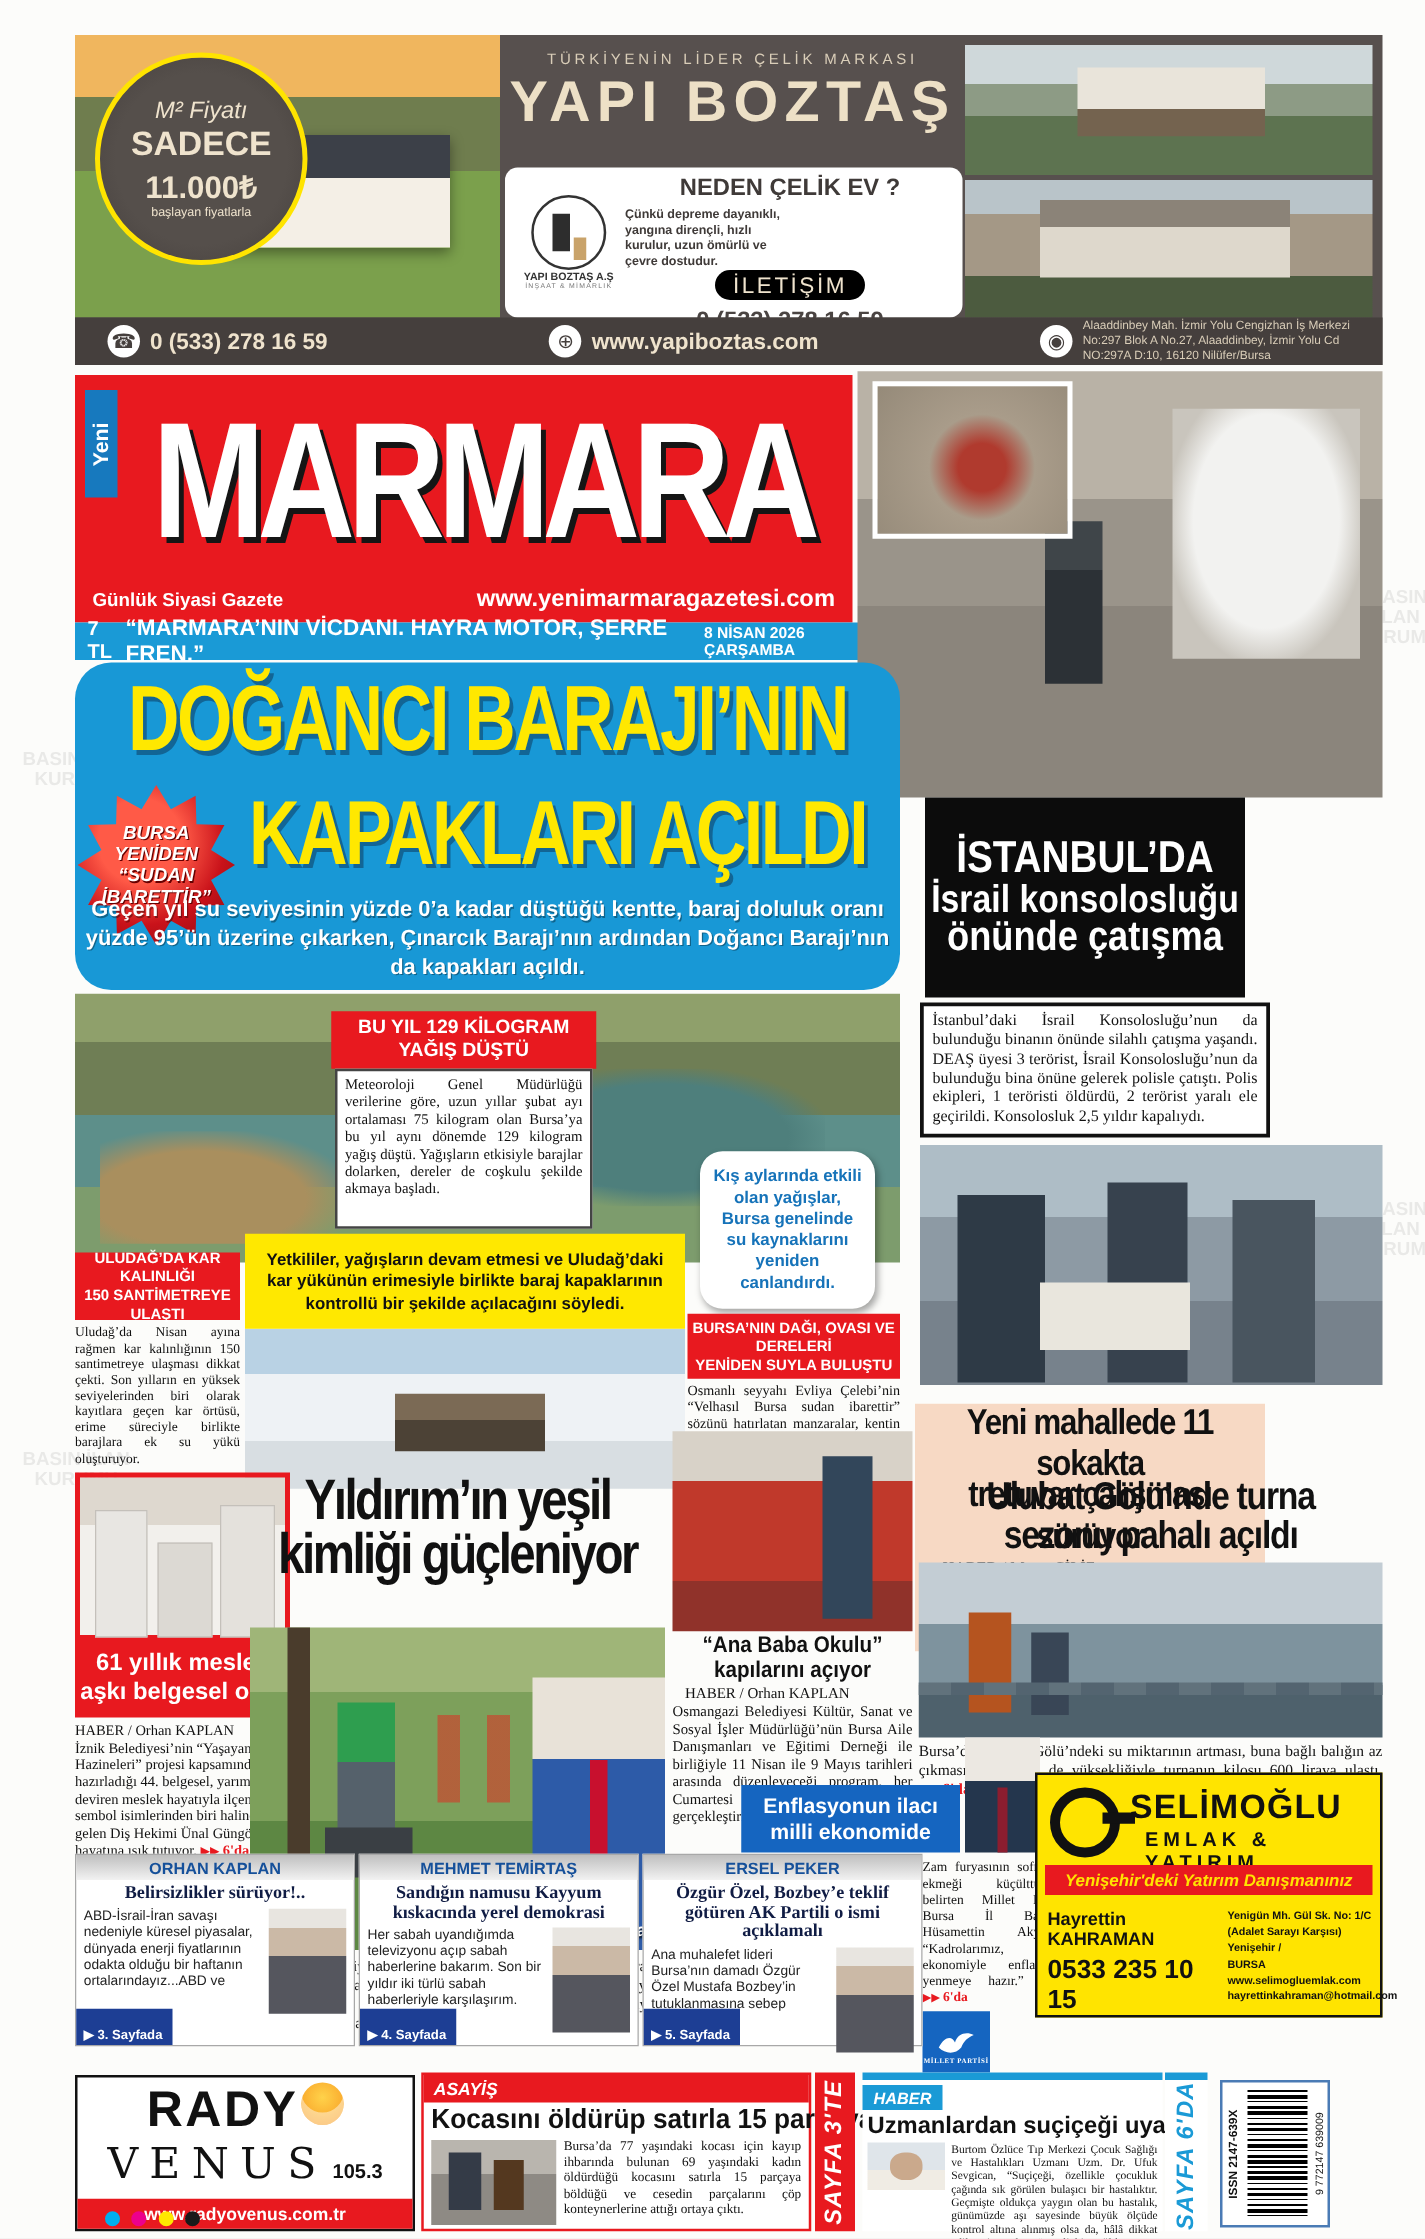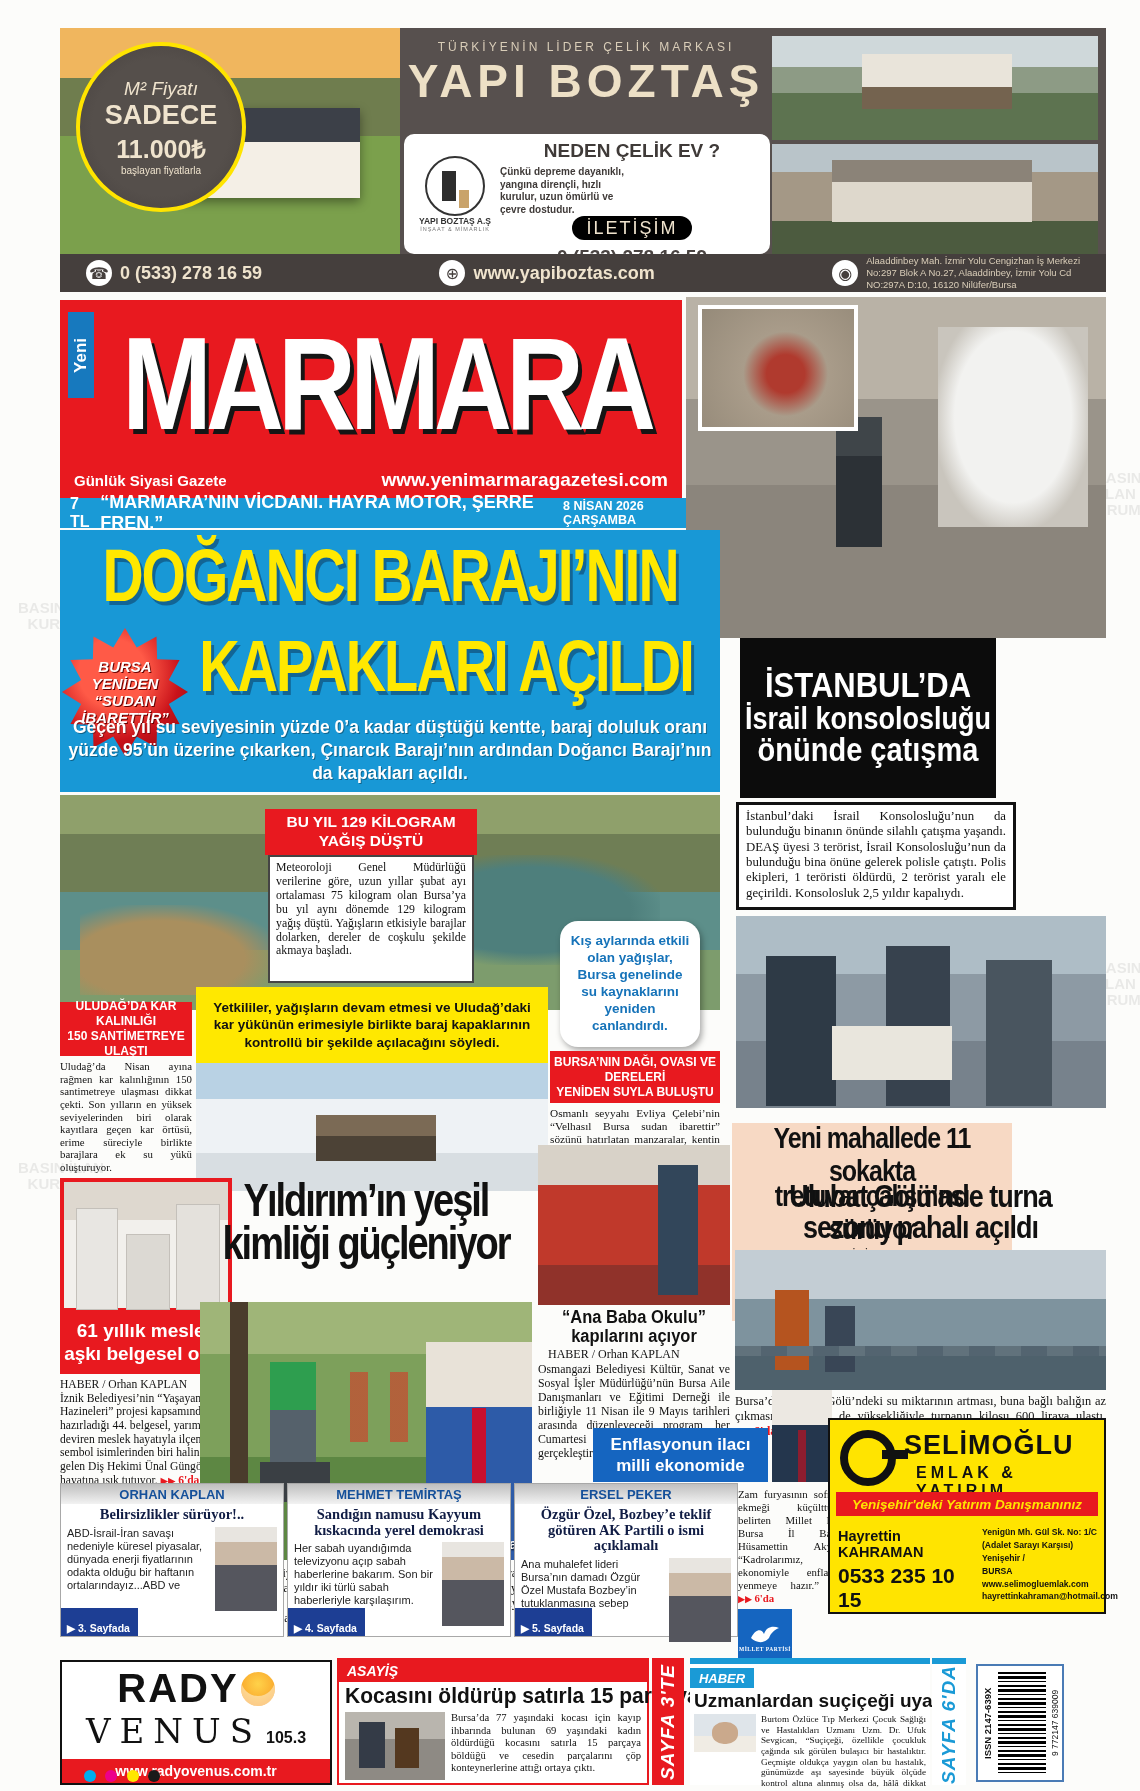--- a/index.html
+++ b/index.html
@@ -159,21 +159,21 @@
   </div>
 
   <div class="abs photo" style="left:686px;top:297px;width:420px;height:341px;
        background:linear-gradient(180deg,#b9b2a6 0 30%,#9a948a 30% 55%,#8b857c 55% 100%);">
     <div class="abs" style="right:18px;top:30px;width:150px;height:200px;background:radial-gradient(ellipse at 50% 45%,#f2f2f0 0 55%,#c9c5bd 75%);"></div>
     <div class="abs" style="left:150px;top:120px;width:46px;height:130px;background:linear-gradient(180deg,#3f4549 0 30%,#2c3136 30% 100%);"></div>
     <div class="abs photo" style="left:12px;top:8px;width:152px;height:118px;border:4px solid #fff;
          background:radial-gradient(circle at 55% 55%,#b03a2e 0 18%,#a99c8a 40%,#958a79 100%);"></div>
   </div>
 
-  <div class="abs" style="left:60px;top:530px;width:660px;height:262px;background:#1898d6;">
+  <div class="abs" style="left:60px;top:530px;width:660px;height:262px;background:#1898d6;border-radius:29px;">
     <div class="abs cc nowrap" style="left:0;top:6px;width:660px;height:78px;">
       <span class="headline-yellow" style="display:inline-block;transform:scaleY(1.3);font-size:57px;">DOĞANCI BARAJI’NIN</span>
     </div>
     <div class="abs cc nowrap" style="left:112px;top:96px;width:548px;height:78px;">
       <span class="headline-yellow" style="display:inline-block;transform:scaleY(1.3);font-size:56px;">KAPAKLARI AÇILDI</span>
     </div>
     <div class="abs star col cc" style="left:2px;top:98px;width:126px;height:128px;
          background:radial-gradient(circle at 40% 35%,#ff5a47 0 30%,#c9121a 60%,#7e0a0f 100%);">
       <span style="color:#fff;font-weight:900;font-style:italic;font-size:15px;text-shadow:1px 1px 0 #600;">BURSA</span>
       <span style="color:#fff;font-weight:900;font-style:italic;font-size:15px;text-shadow:1px 1px 0 #600;">YENİDEN</span>
@@ -366,21 +366,21 @@
     <div class="colhead">ERSEL PEKER</div>
     <div class="coltitle">Özgür Özel, Bozbey’e teklif götüren AK Partili o ismi açıklamalı</div>
     <div class="colbody">
       <span class="colport"></span>
       <span>Ana muhalefet lideri Bursa’nın damadı Özgür Özel Mustafa Bozbey’in tutuklanmasına sebep yargının...</span>
     </div>
     <div class="pagebar">5. Sayfada</div>
   </div>
 
   <div class="abs" style="left:60px;top:1660px;width:272px;height:125px;background:#fff;border:2px solid #111;box-sizing:border-box;">
-    <div class="flex" style="align-items:center;justify-content:center;margin-top:4px;">
+    <div class="flex" style="align-items:flex-start;justify-content:center;margin-top:4px;">
       <span style="font-weight:900;font-size:40px;letter-spacing:2px;">RADY</span>
       <span style="width:34px;height:34px;border-radius:50%;margin-left:2px;background:radial-gradient(circle at 50% 35%,#ffd24a,#f7941d);box-shadow:inset 0 -10px 0 rgba(255,255,255,.45);"></span>
     </div>
     <div class="flex" style="align-items:baseline;justify-content:center;">
       <span style="font-family:'DejaVu Serif',serif;font-size:34px;letter-spacing:9px;">VENUS</span>
       <span style="font-weight:900;font-size:16px;margin-left:4px;">105.3</span>
     </div>
     <div class="cc" style="position:absolute;left:0;bottom:0;width:100%;height:24px;background:#e8191f;color:#fff;font-weight:900;font-size:14px;">www.radyovenus.com.tr</div>
   </div>
 

